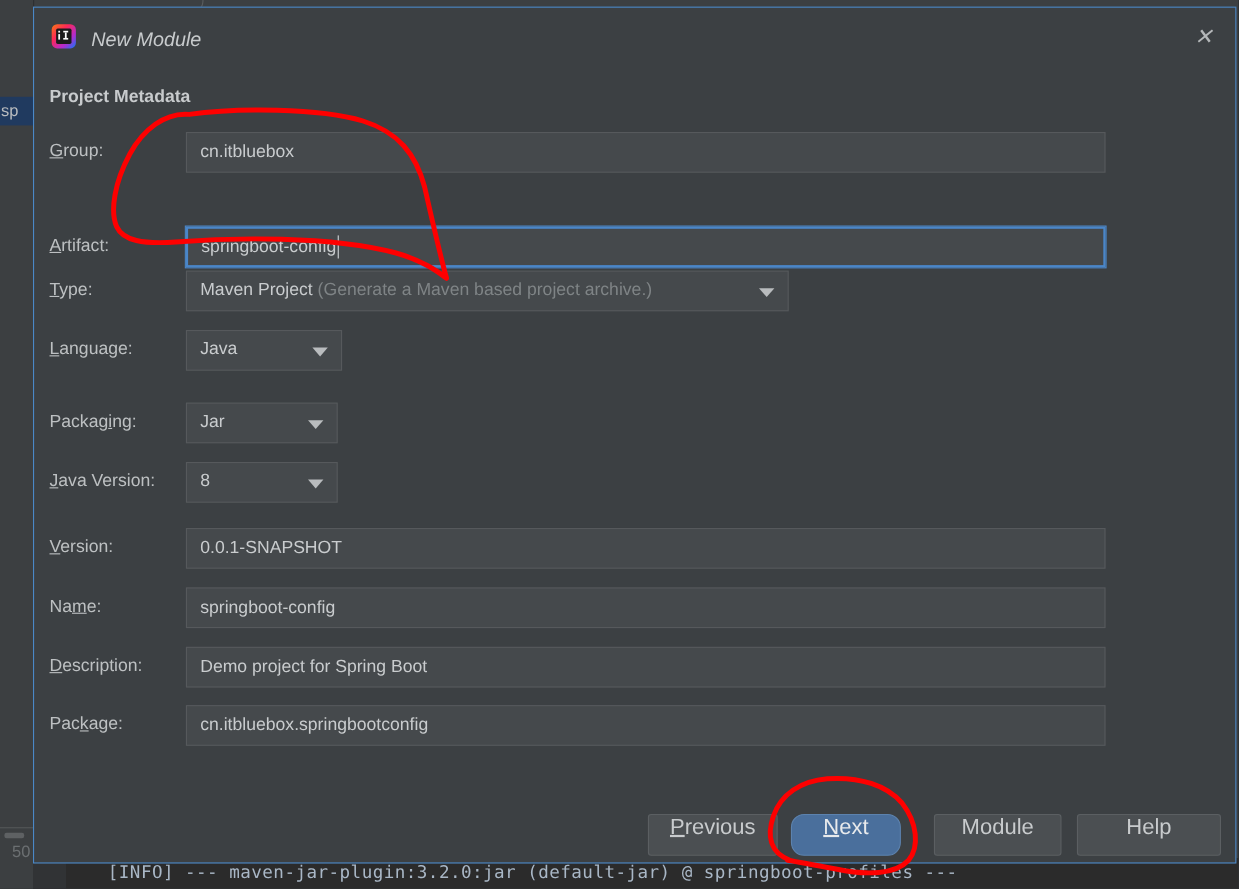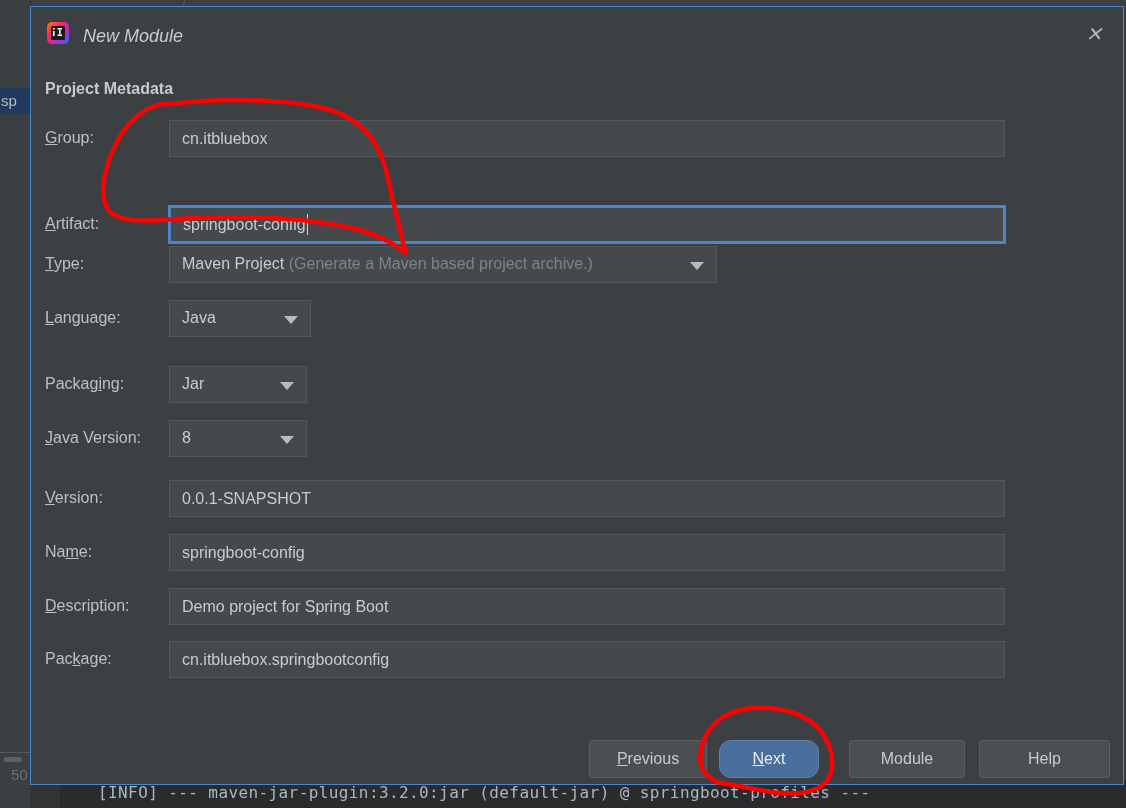--- a/index.html
+++ b/index.html
@@ -252,25 +252,25 @@
 
   
   .dlg-button {
     position: absolute;
     height: 38px;
     box-sizing: border-box;
     background: #4b4f52;
     border: 1px solid #5b5f62;
     border-radius: 3px;
     color: #c8cbcd;
-    font-size: 16px;
+    font-size: 20px;
     font-family: "Liberation Sans", sans-serif;
     cursor: pointer;
     display: flex;
-    align-items: center;
+    align-items: flex-start;
     justify-content: center;
   }
   .dlg-button.primary {
     background: #4a6f9c;
     border: 1px solid #5c82ae;
     color: #e8eaec;
   }
   .dlg-button u { text-decoration: underline; }
 
   

